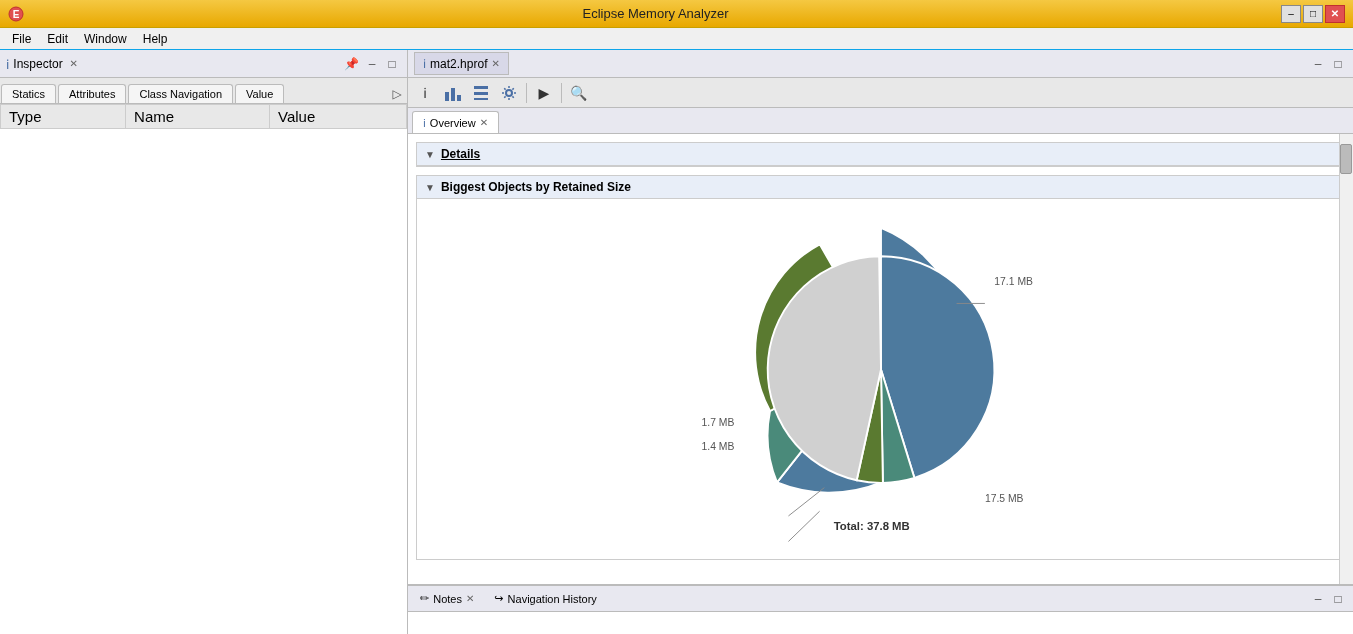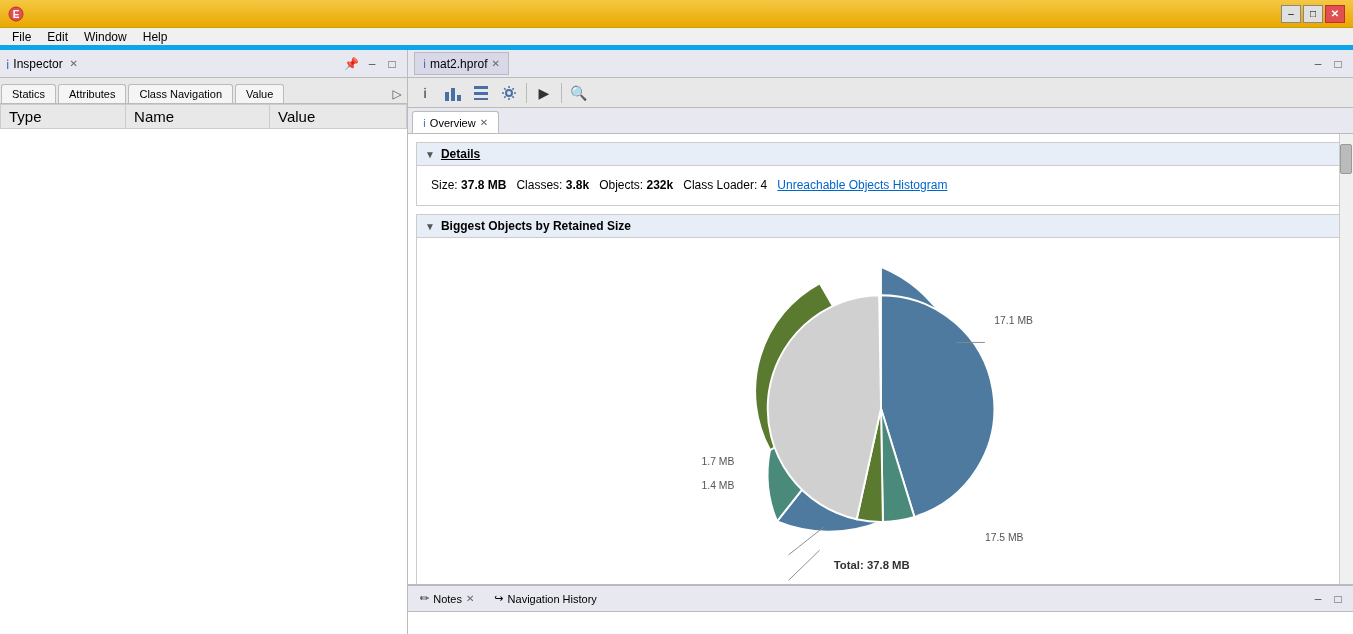--- a/index.html
+++ b/index.html
@@ -23,21 +23,21 @@
     }
     .title-btn.close { background: #e05050; color: white; border-color: #c03030; font-weight: bold; }
 
     
     .menu-bar {
       background: #f0f0f0;
       height: 22px;
       display: flex;
       align-items: center;
       padding: 4px 4px;
-      border-bottom: 5px solid #0ea5e9;
+      border-bottom: 1px solid #0ea5e9;
     }
     .menu-item { padding: 2px 8px; font-size: 12px; cursor: pointer; }
 
     
     .main-layout { display: flex; height: calc(634px - 50px); }
 
     
     .left-panel { width: 408px; border-right: 1px solid #bbb; display: flex; flex-direction: column; background: #fff; }
 
     
@@ -219,20 +219,21 @@
 </head>
 <body>
 
 <div class="title-bar">
   <div style="display:flex;align-items:center;">
     <svg width="16" height="16" viewBox="0 0 16 16" style="margin-right:6px;">
       <circle cx="8" cy="8" r="7" fill="#e05050" stroke="#c03030" stroke-width="1"></circle>
       <text x="8" y="12" text-anchor="middle" font-size="10" fill="white" font-weight="bold">E</text>
     </svg>
   </div>
+  <span class="title-bar-title">Eclipse Memory Analyzer</span>
   <div class="title-bar-controls">
     <div class="title-btn">–</div>
     <div class="title-btn">□</div>
     <div class="title-btn close">✕</div>
   </div>
 </div>
 
 <div class="menu-bar">
   <span class="menu-item">File</span>
   <span class="menu-item">Edit</span>
@@ -335,37 +336,20 @@
       </div>
     </div>
 
     <div class="overview-content">
 
       <div class="section">
         <div class="section-header">
           <span class="section-toggle">▼</span>
           <span class="underline">Details</span>
         </div>
-        <div class="section-body">
-          <span class="detail-text">
-            <span>Size:</span>
-            <span class="detail-bold">37.8 MB</span>
-            &nbsp;
-            <span>Classes:</span>
-            <span class="detail-bold">3.8k</span>
-            &nbsp;
-            <span>Objects:</span>
-            <span class="detail-bold">232k</span>
-            &nbsp;
-            <span>Class Loader:</span>
-            <span>4</span>
-            &nbsp;
-            <span class="detail-link">Unreachable Objects Histogram</span>
-          </span>
-        </div>
       </div>
 
       <div class="pie-section">
         <div class="section-header">
           <span class="section-toggle">▼</span>
           <span>Biggest Objects by Retained Size</span>
         </div>
         <div class="pie-body">
 
           <svg width="500" height="340" viewBox="0 0 500 360">

